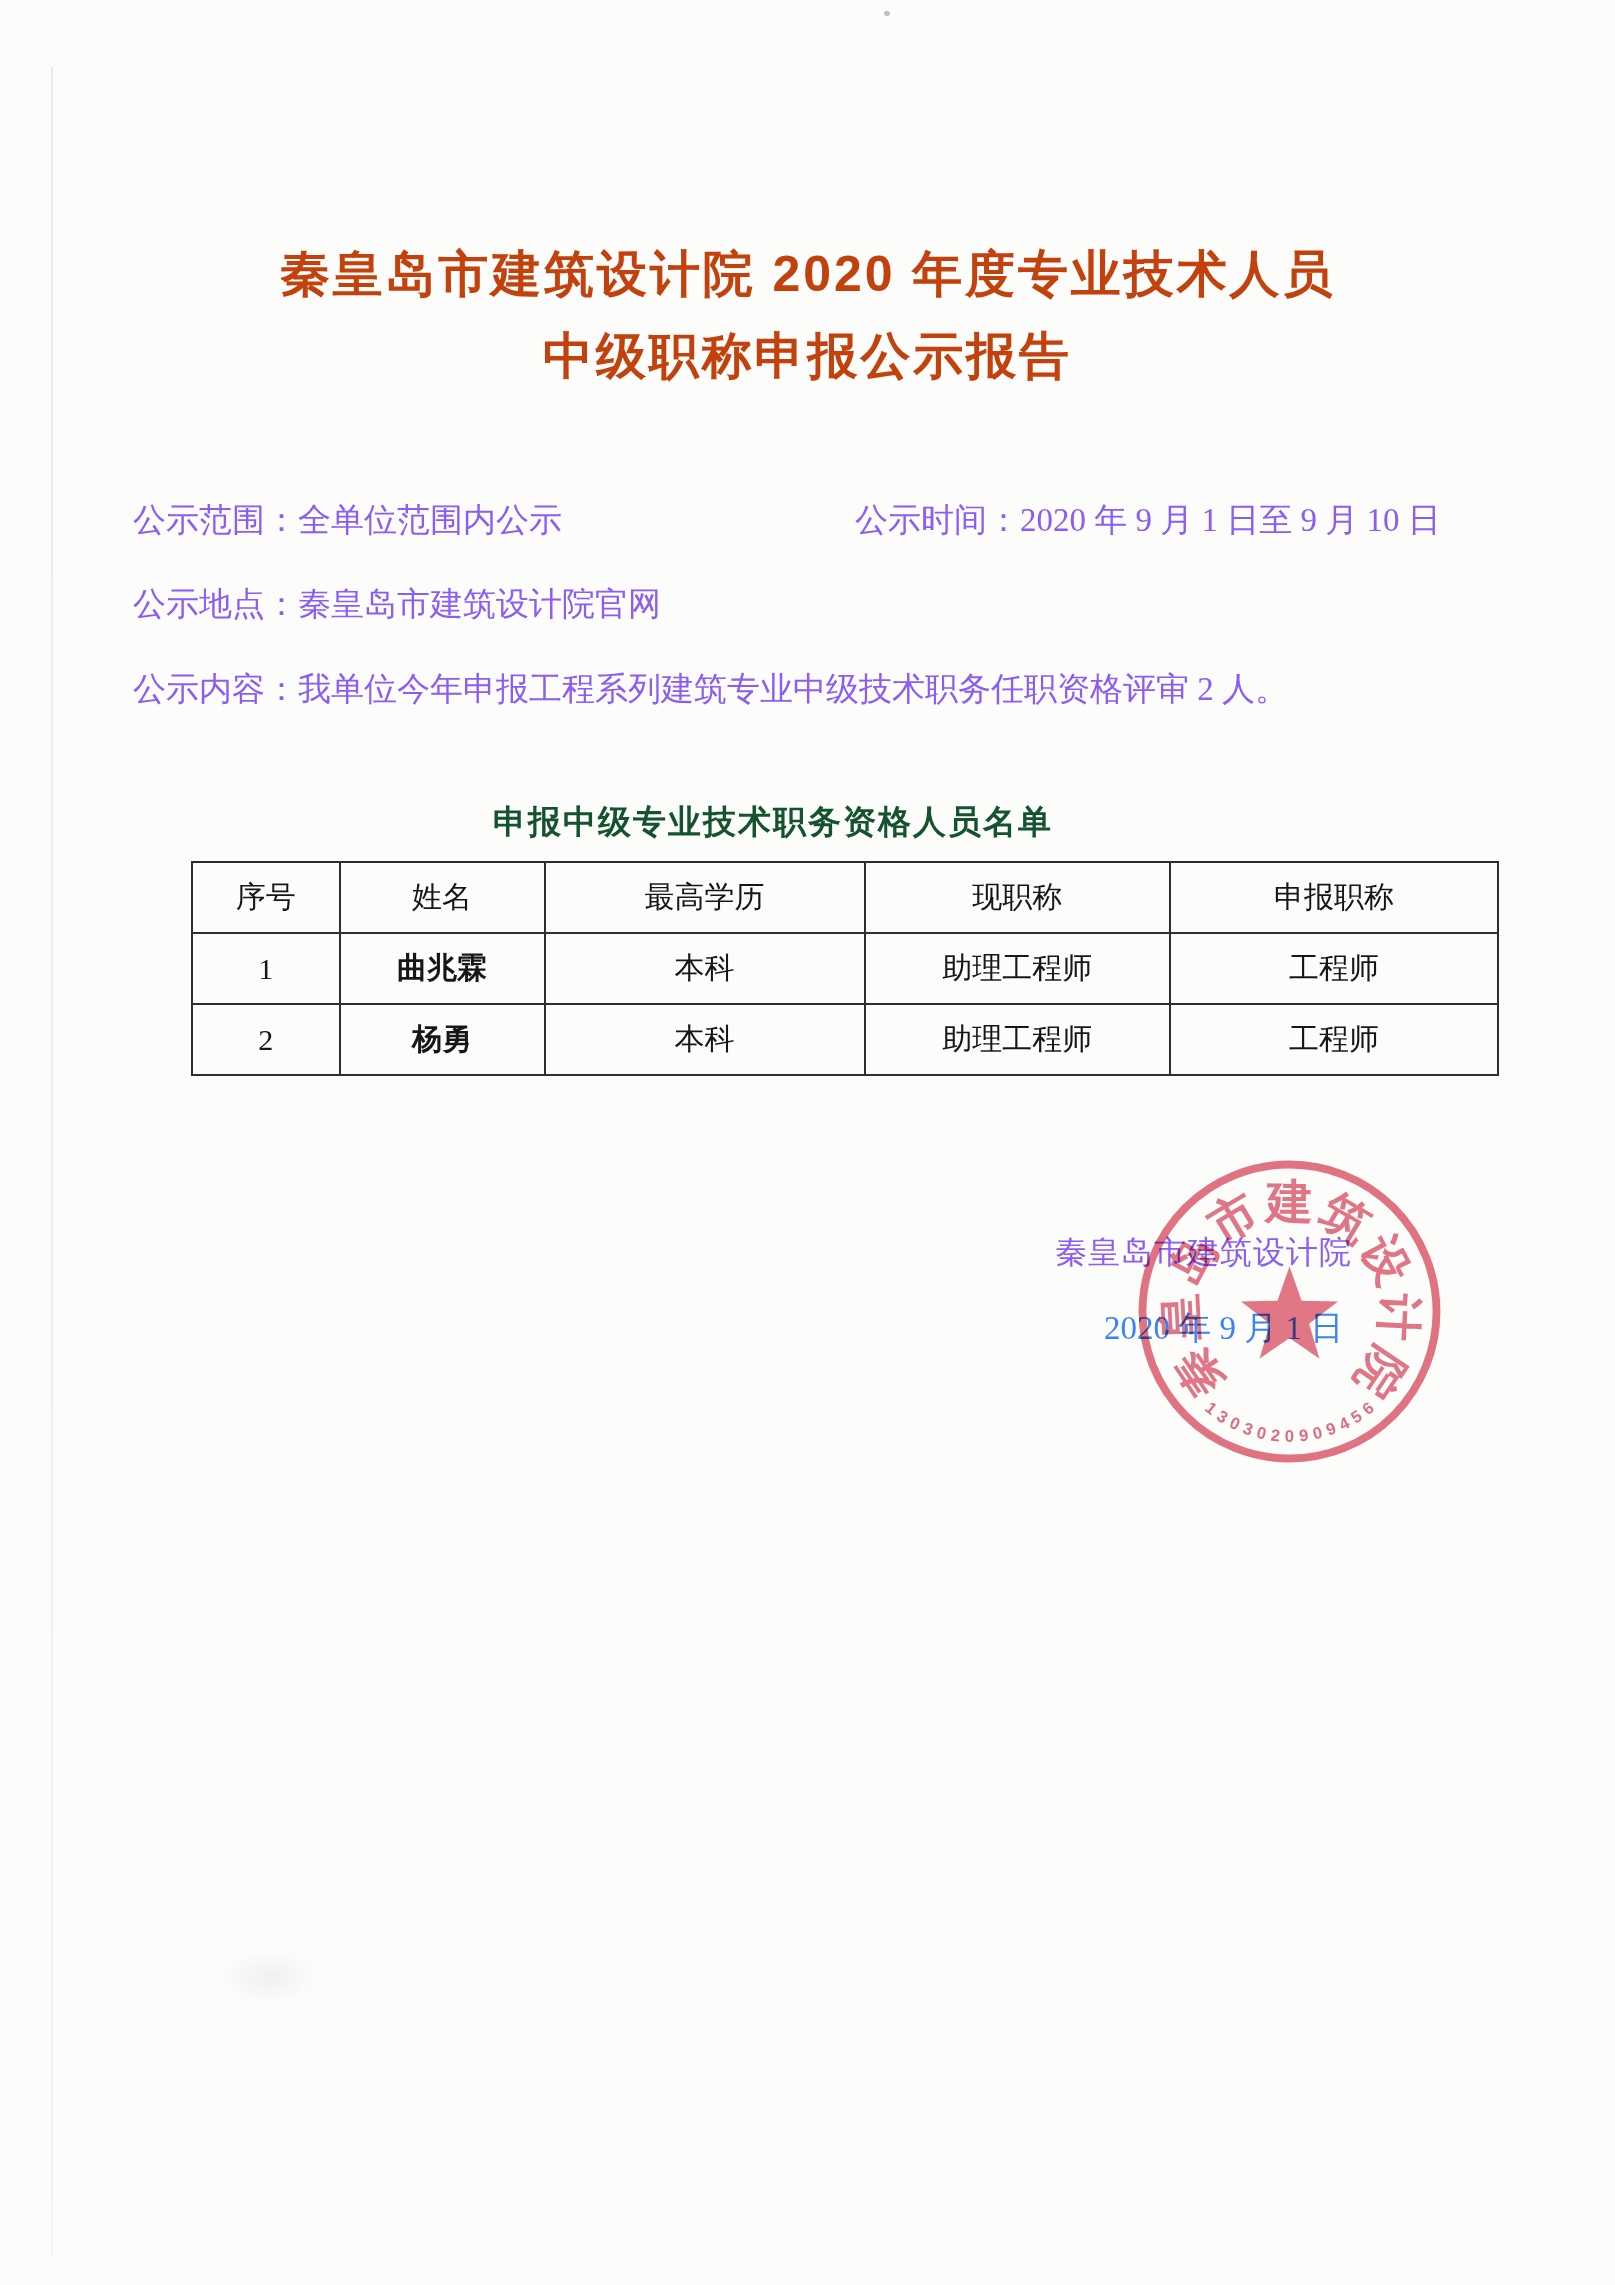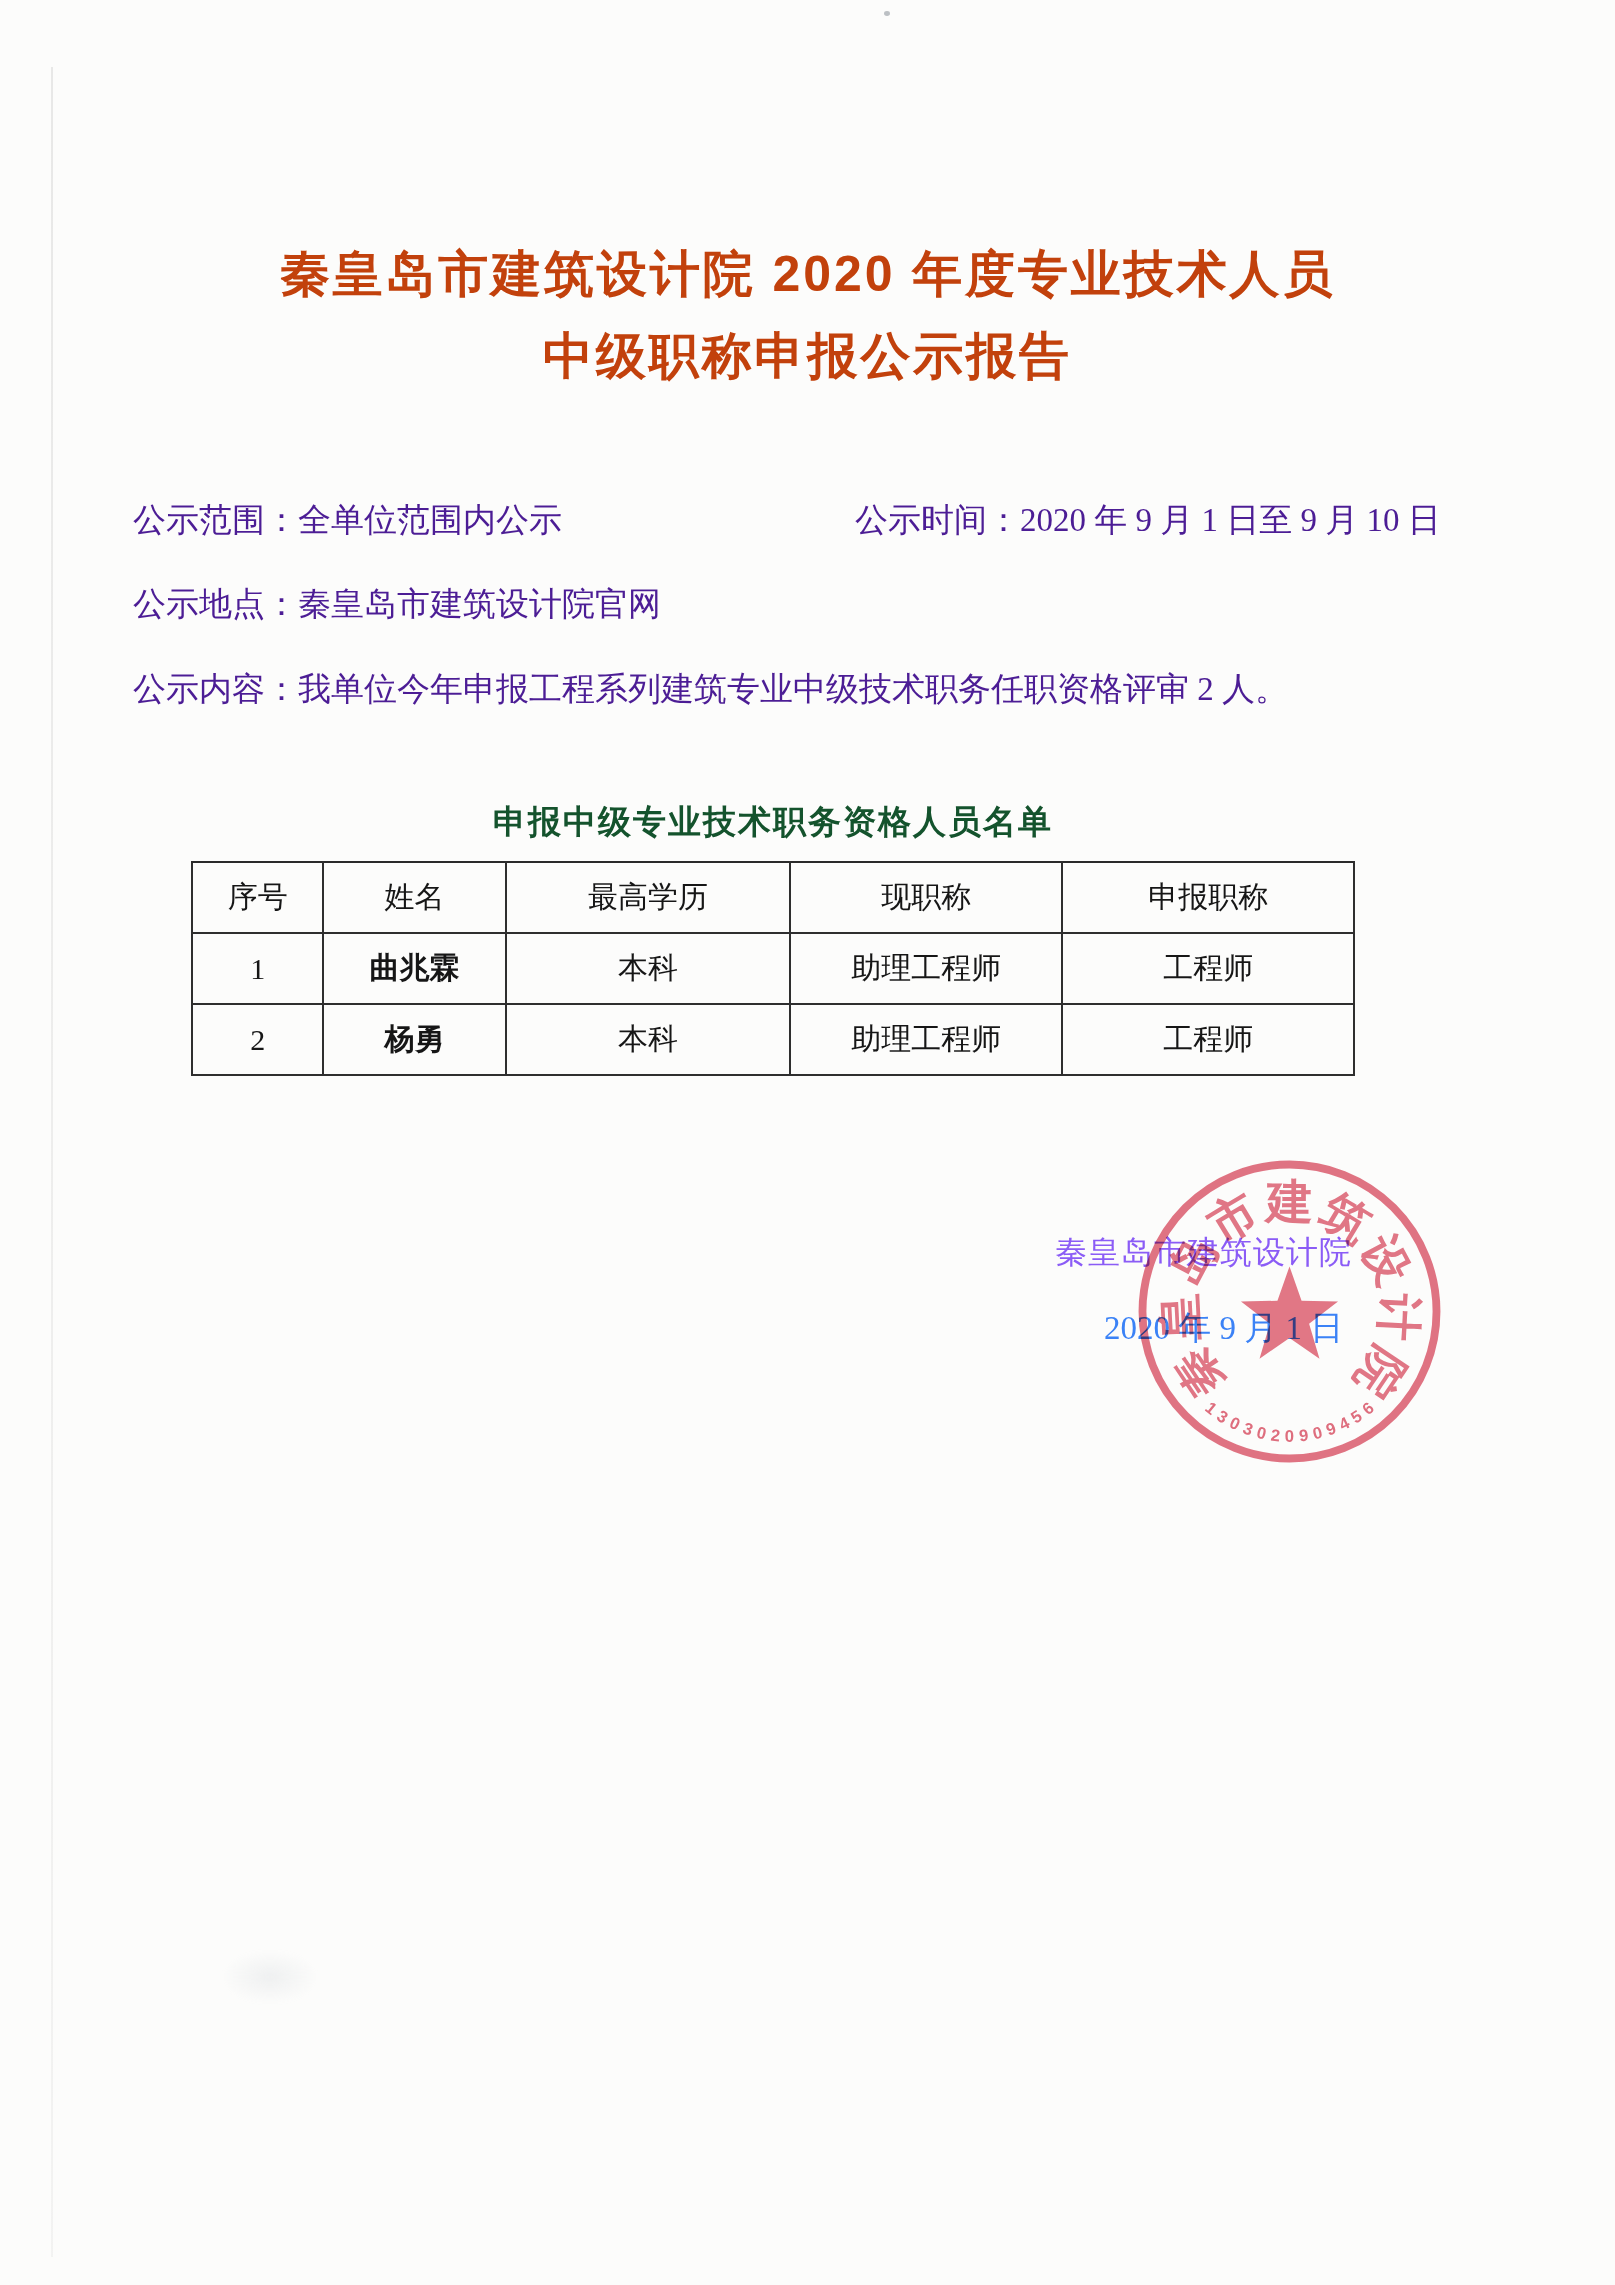--- a/index.html
+++ b/index.html
@@ -29,34 +29,34 @@
   .title{
     position:absolute;left:0;width:100%;text-align:center;
     font-family:"Liberation Sans", sans-serif;
     font-weight:700;font-size:50px;letter-spacing:2.9px;white-space:nowrap;
     color:#c2410c;
   }
   .title-1{top:241px;}
   .title-2{top:323px;}
   
   .info-line{
-    position:absolute;font-size:33px;white-space:nowrap;color:#4c1d95;
+    position:absolute;font-size:33px;white-space:nowrap;color:#8b5cf6;
   }
   .info-scope{left:133px;top:498px;}
   .info-time{left:855px;top:498px;}
   .info-location{left:133px;top:582px;}
   .info-content{left:133px;top:667px;}
   
   .table-caption{
     position:absolute;left:191px;top:800px;width:1164px;text-align:center;
     font-family:"Liberation Sans", sans-serif;font-weight:700;
     font-size:33px;letter-spacing:2px;color:#14532d;
   }
   table.applicants{
-    position:absolute;left:191px;top:861px;width:1164px;
+    position:absolute;left:191px;top:861px;width:1308px;
     border-collapse:collapse;table-layout:fixed;
     font-size:30px;color:#161616;
   }
   table.applicants td{
     border:2px solid #2e2e2e;
     text-align:center;vertical-align:middle;
     height:69px;padding:0;
   }
   table.applicants tr.head td{border-top:2.9px solid #2a2a2a;}
   table.applicants td.name-cell{

